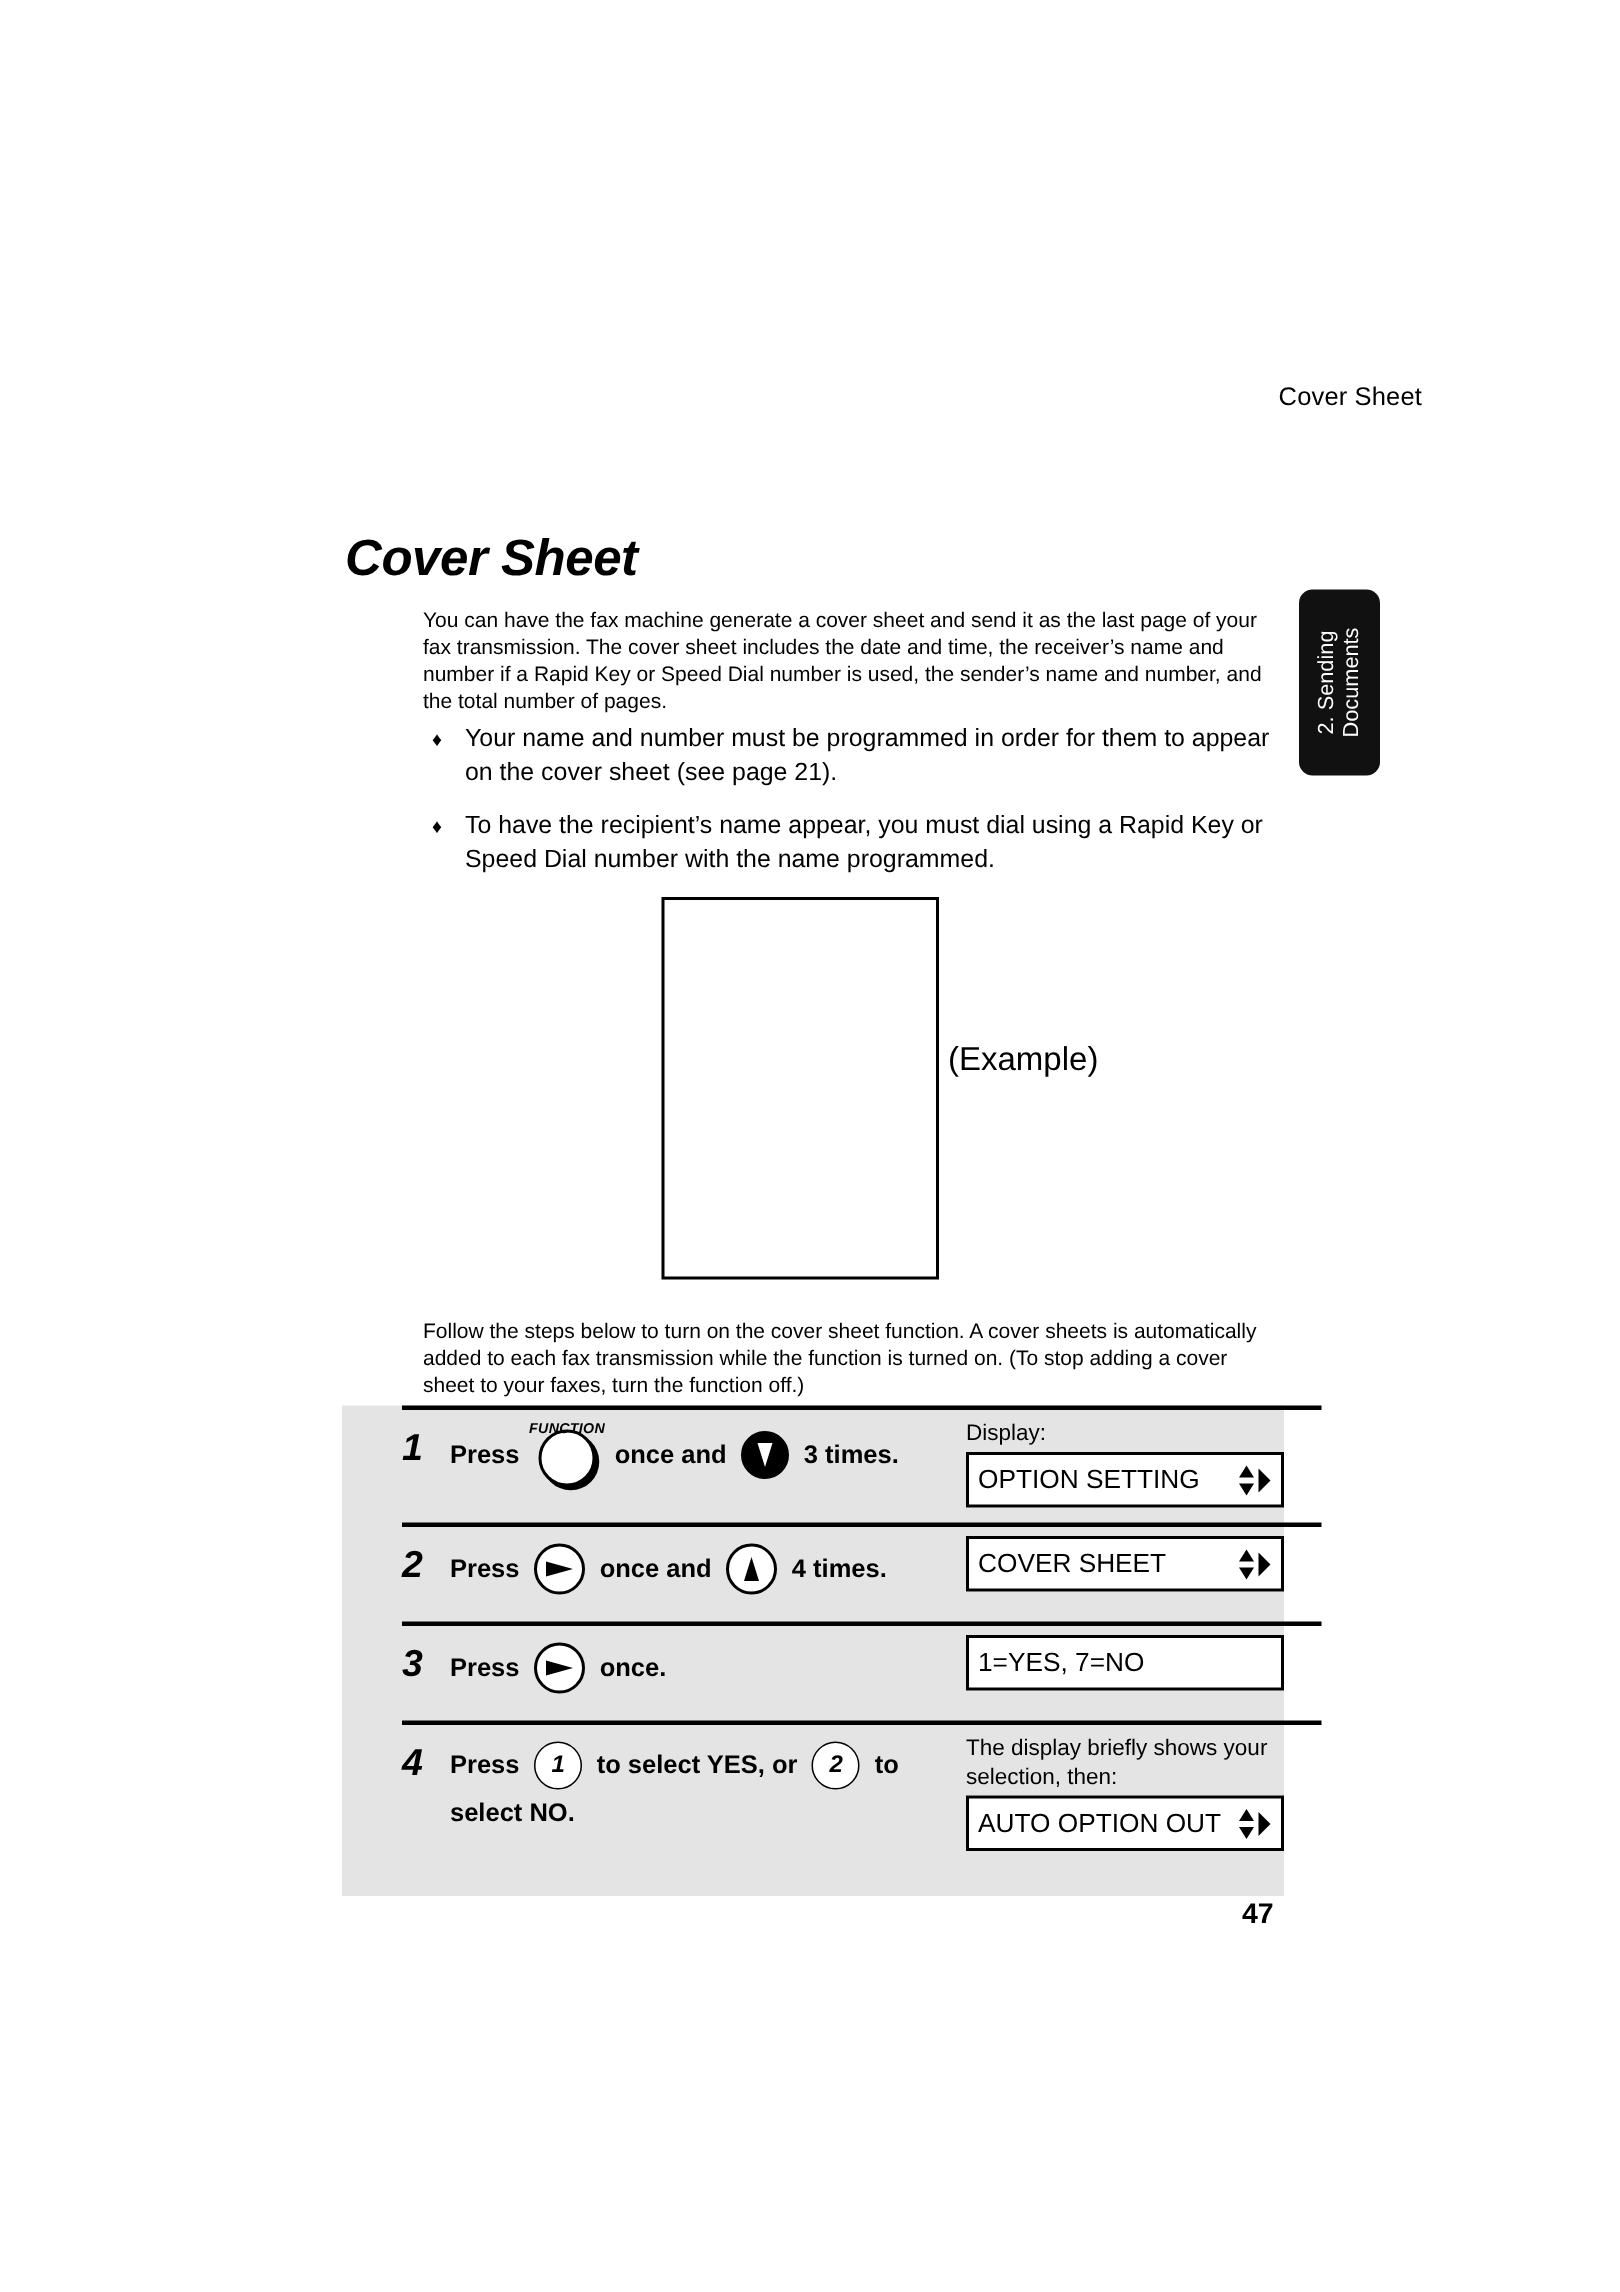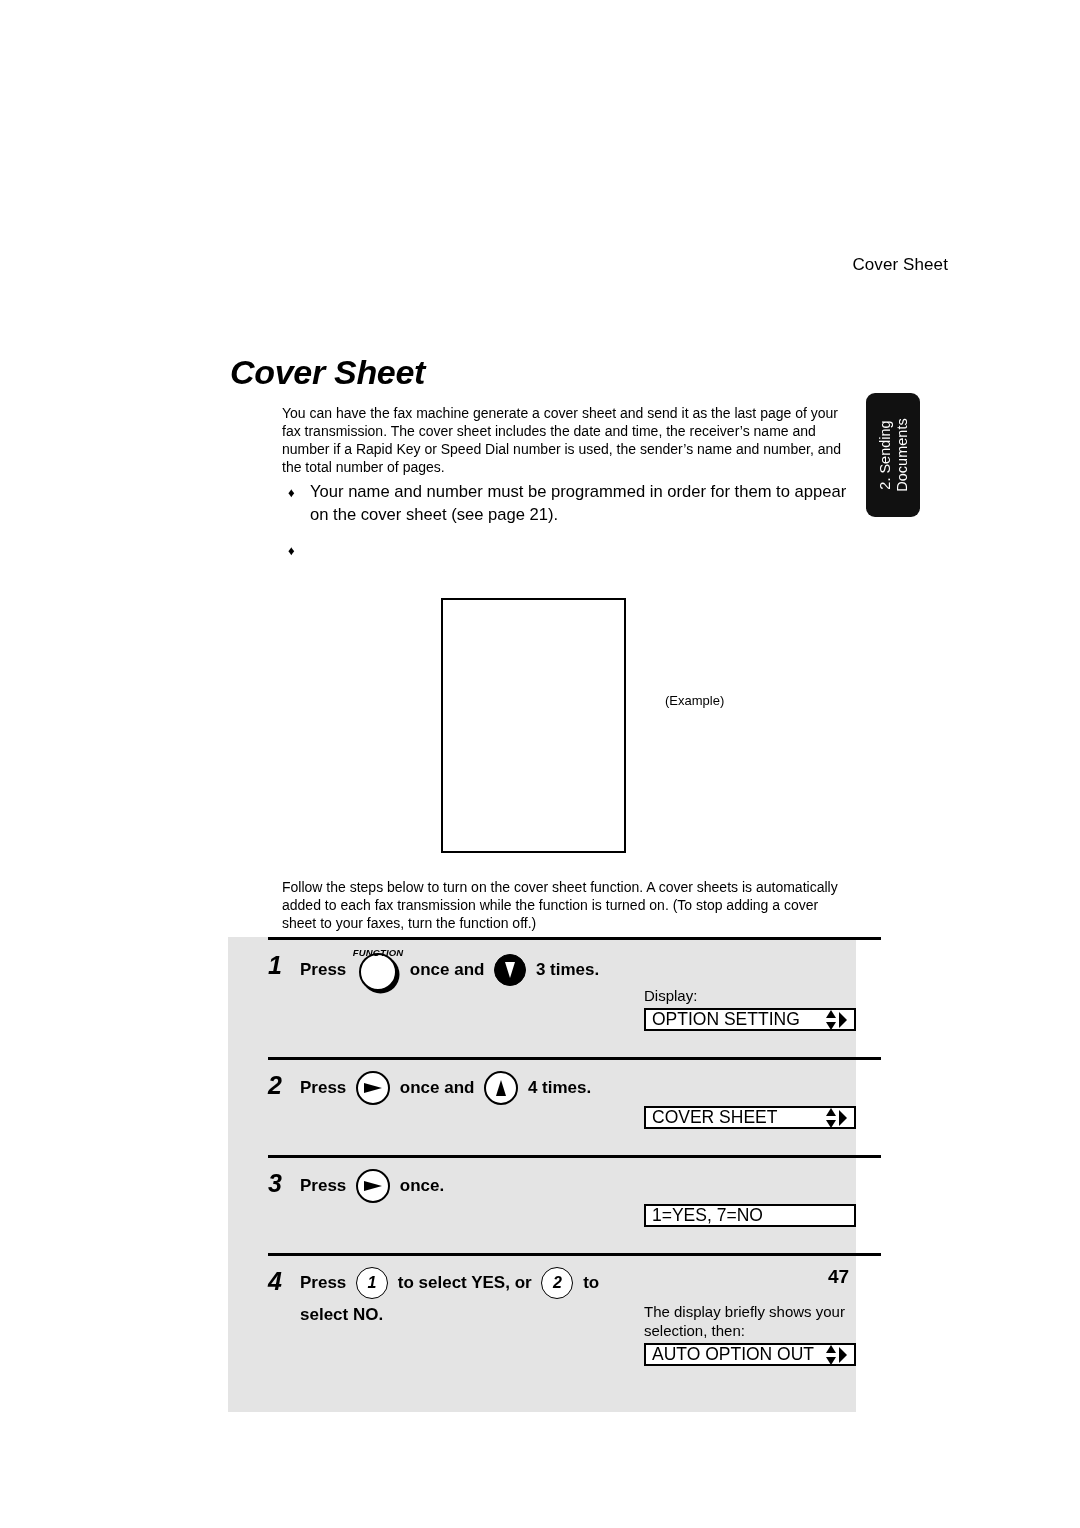--- a/index.html
+++ b/index.html
@@ -70,23 +70,23 @@
     position: absolute;
     left: 441px;
     top: 598px;
     width: 181px;
     height: 251px;
     border: 2px solid #000;
     background: #fff;
   }
   .example-label {
     position: absolute;
-    left: 665px;
+    left: 632px;
     top: 693px;
-    font-size: 13px;
+    font-size: 22px;
   }
 
   
   .side-tab {
     position: absolute;
     left: 866px;
     top: 393px;
     width: 54px;
     height: 124px;
     background: #111111;
@@ -147,34 +147,33 @@
     font-weight: bold;
     line-height: 30px;
     display: block;
   }
   .step-instr .txt { vertical-align: middle; margin-top: 11px; }
 
   .step-display {
     flex: 0 0 212px;
     width: 212px;
     padding-top: 9px;
-    padding-bottom: 26px;
+    padding-bottom: 10px;
     box-sizing: border-box;
-    margin-top: 40px;
   }
   .display-caption {
     font-size: 15px;
     line-height: 19px;
     font-weight: normal;
     margin-bottom: 3px;
   }
   .lcd {
     border: 2.5px solid #000;
     background: #fff;
-    height: 23px;
+    height: 37px;
     display: flex;
     align-items: center;
     padding: 0 6px;
     font-size: 17.5px;
     box-sizing: border-box;
   }
   .lcd .lcd-text { flex: 1 1 auto; white-space: nowrap; }
   .lcd .lcd-arrows {
     flex: 0 0 auto;
     display: flex;
@@ -267,20 +266,21 @@
 </div>
 
 <p class="body-block" id="intro-paragraph">You can have the fax machine generate a cover sheet and send it as the last page of your fax transmission. The cover sheet includes the date and time, the receiver’s name and number if a Rapid Key or Speed Dial number is used, the sender’s name and number, and the total number of pages.</p>
 
 <div class="bullet-row" id="bullet-0">
   <span class="diamond">♦</span>
   <span>Your name and number must be programmed in order for them to appear on the cover sheet (see page 21).</span>
 </div>
 <div class="bullet-row" id="bullet-1">
   <span class="diamond">♦</span>
+  <span>To have the recipient’s name appear, you must dial using a Rapid Key or Speed Dial number with the name programmed.</span>
 </div>
 
 <div class="example-box"></div>
 <div class="example-label">(Example)</div>
 
 <p class="body-block" id="follow-paragraph">Follow the steps below to turn on the cover sheet function. A cover sheets is automatically added to each fax transmission while the function is turned on. (To stop adding a cover sheet to your faxes, turn the function off.)</p>
 
 <div class="steps-panel">
 
   <div class="step-row">

